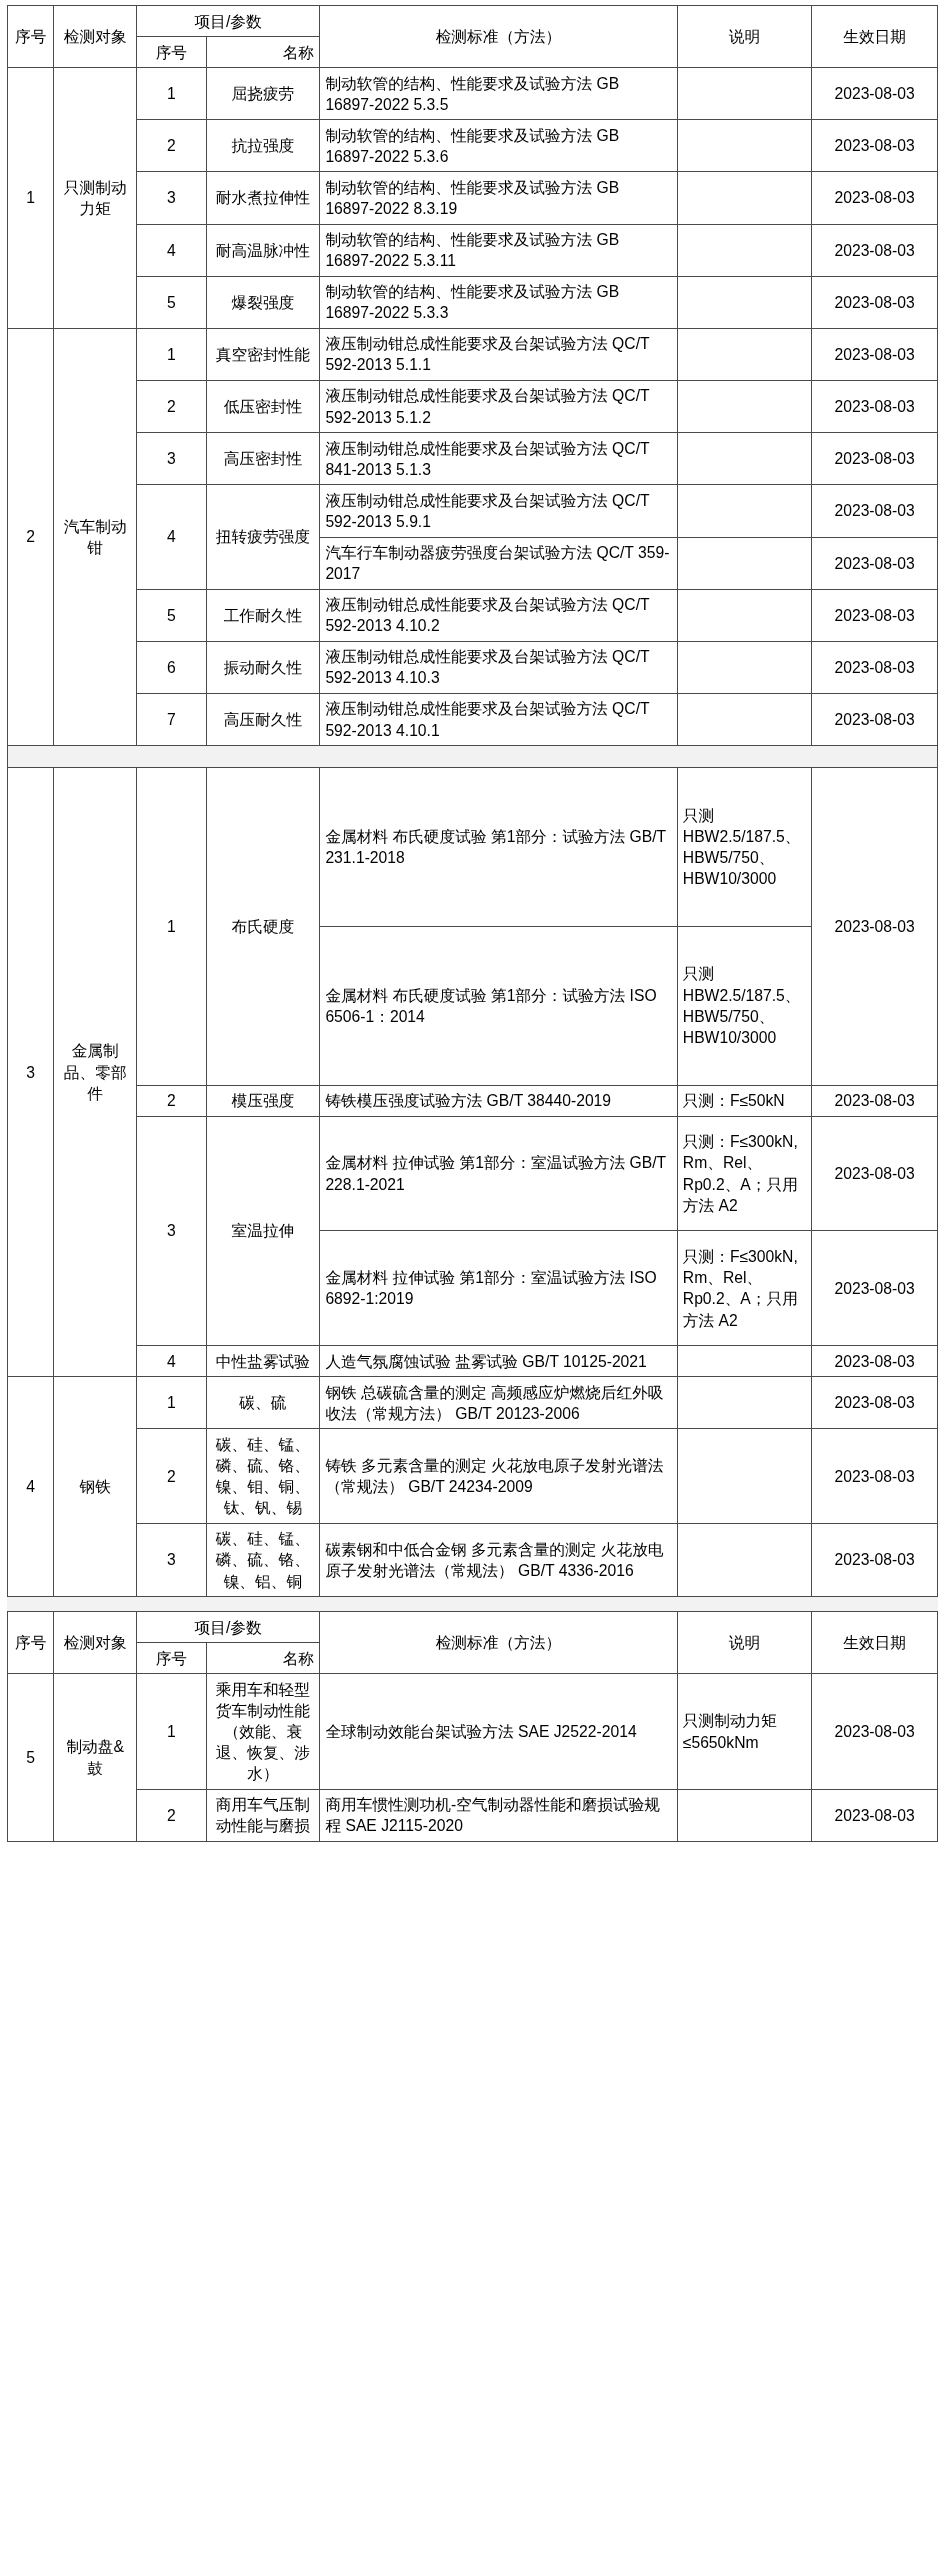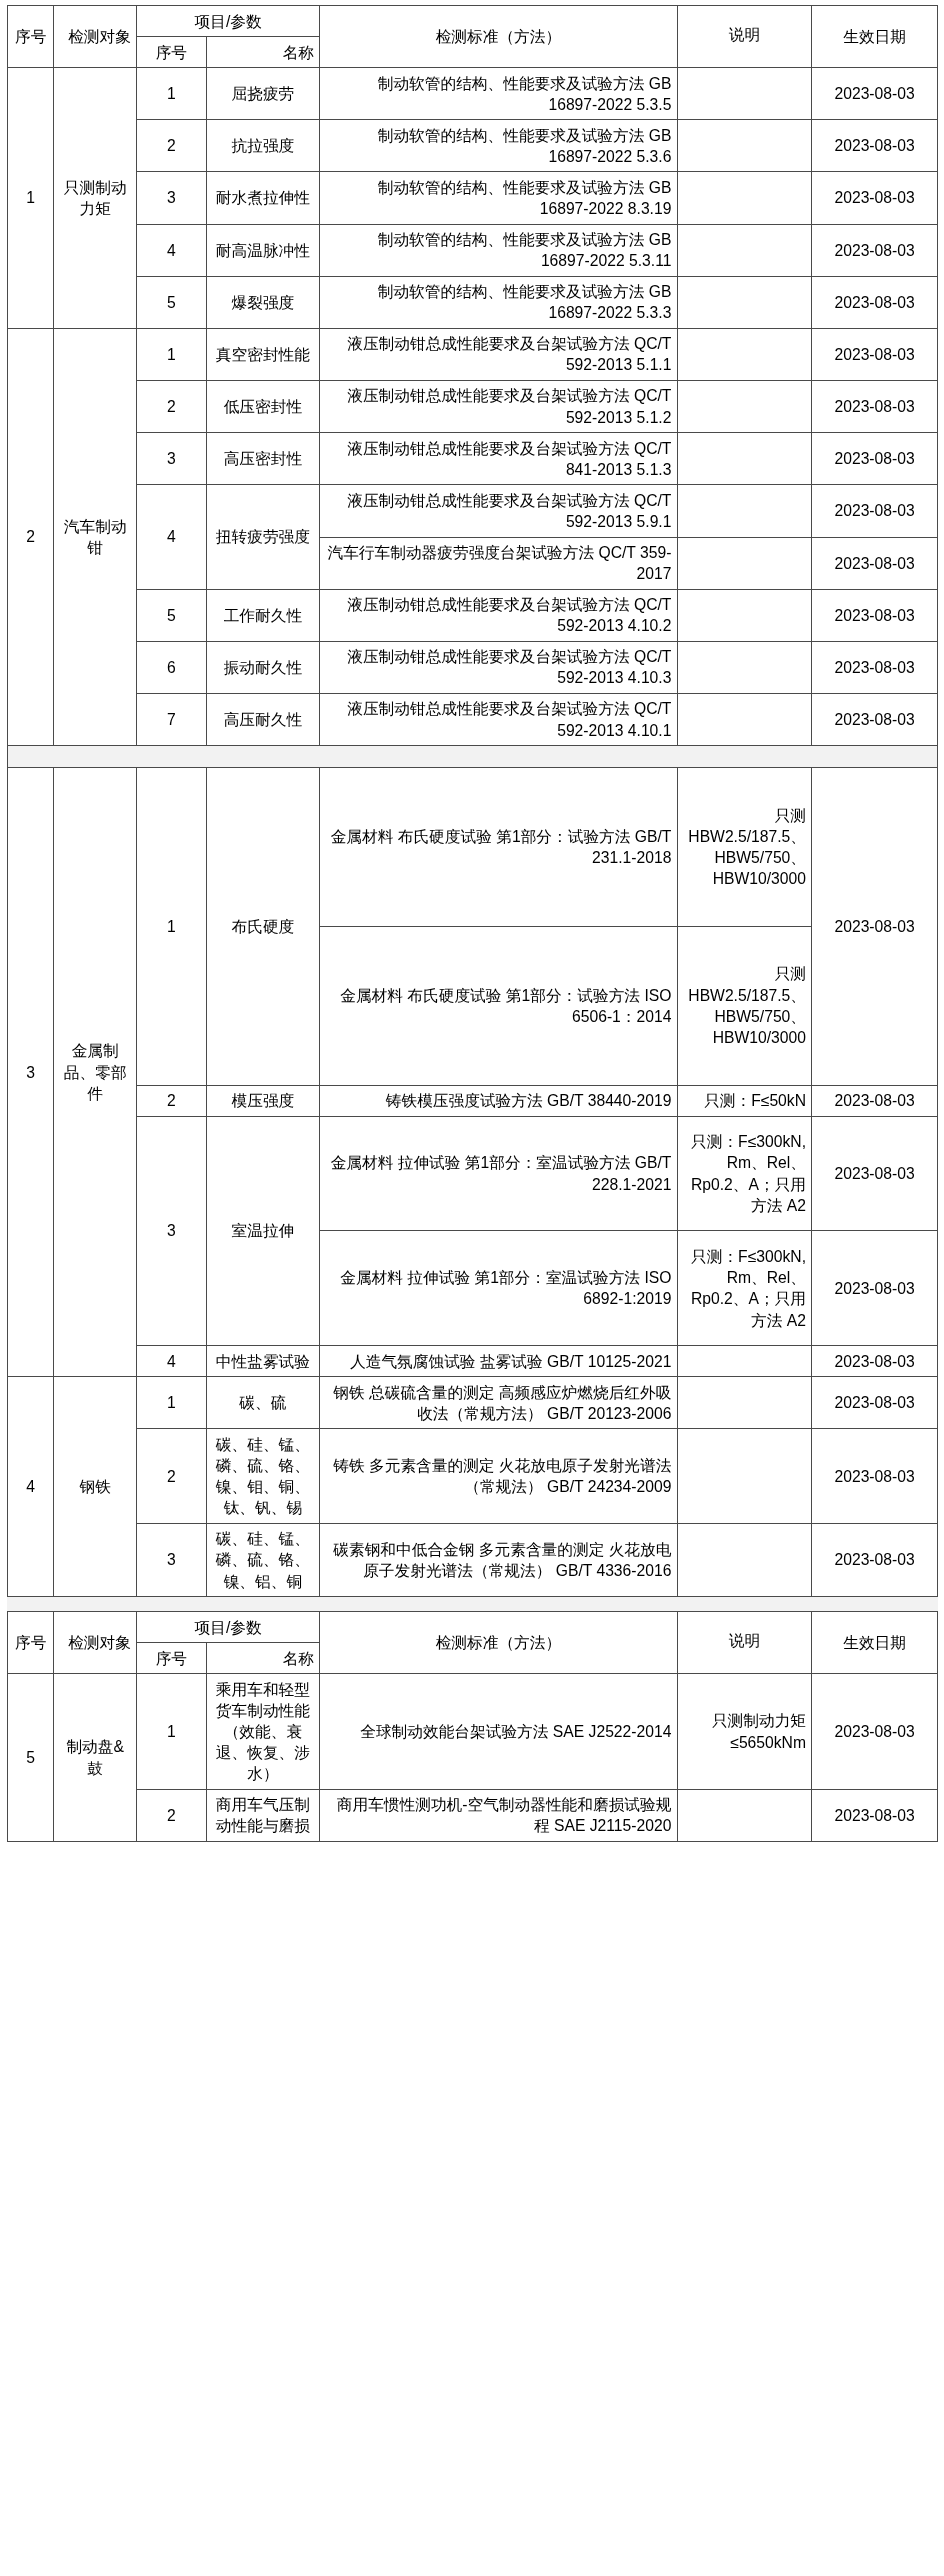--- a/index.html
+++ b/index.html
@@ -34,29 +34,29 @@
     word-wrap: break-word;
     overflow-wrap: break-word;
   }
   thead th {
     text-align: center;
     font-weight: bold;
     font-size: 16.6px;
     background: #ffffff;
   }
   .c-seq { width: 42px;  text-align: center; }
-  .c-obj { width: 75px;  text-align: right; }
+  .c-obj { width: 75px;  text-align: center; }
   .c-isq { width: 63px;  text-align: center; }
   .c-name{ width: 103px; text-align: right; }
   .c-std { width: 324px; text-align: left; }
-  .c-rem { width: 122px; text-align: left; font-family: Liberation Mono, monospace; }
+  .c-rem { width: 122px; text-align: left; }
   .c-date{ width: 114px; text-align: center; }
 
   .center { text-align: center; }
-  .left   { text-align: right; }
+  .left   { text-align: left; }
   .vmid   { vertical-align: middle; }
   .spacer-row td {
     border: none;
     padding: 0;
     height: 12.2px;
     background: #f2f2f2;
   }
   .hdr-group {
     text-align: center;
     font-weight: bold;

